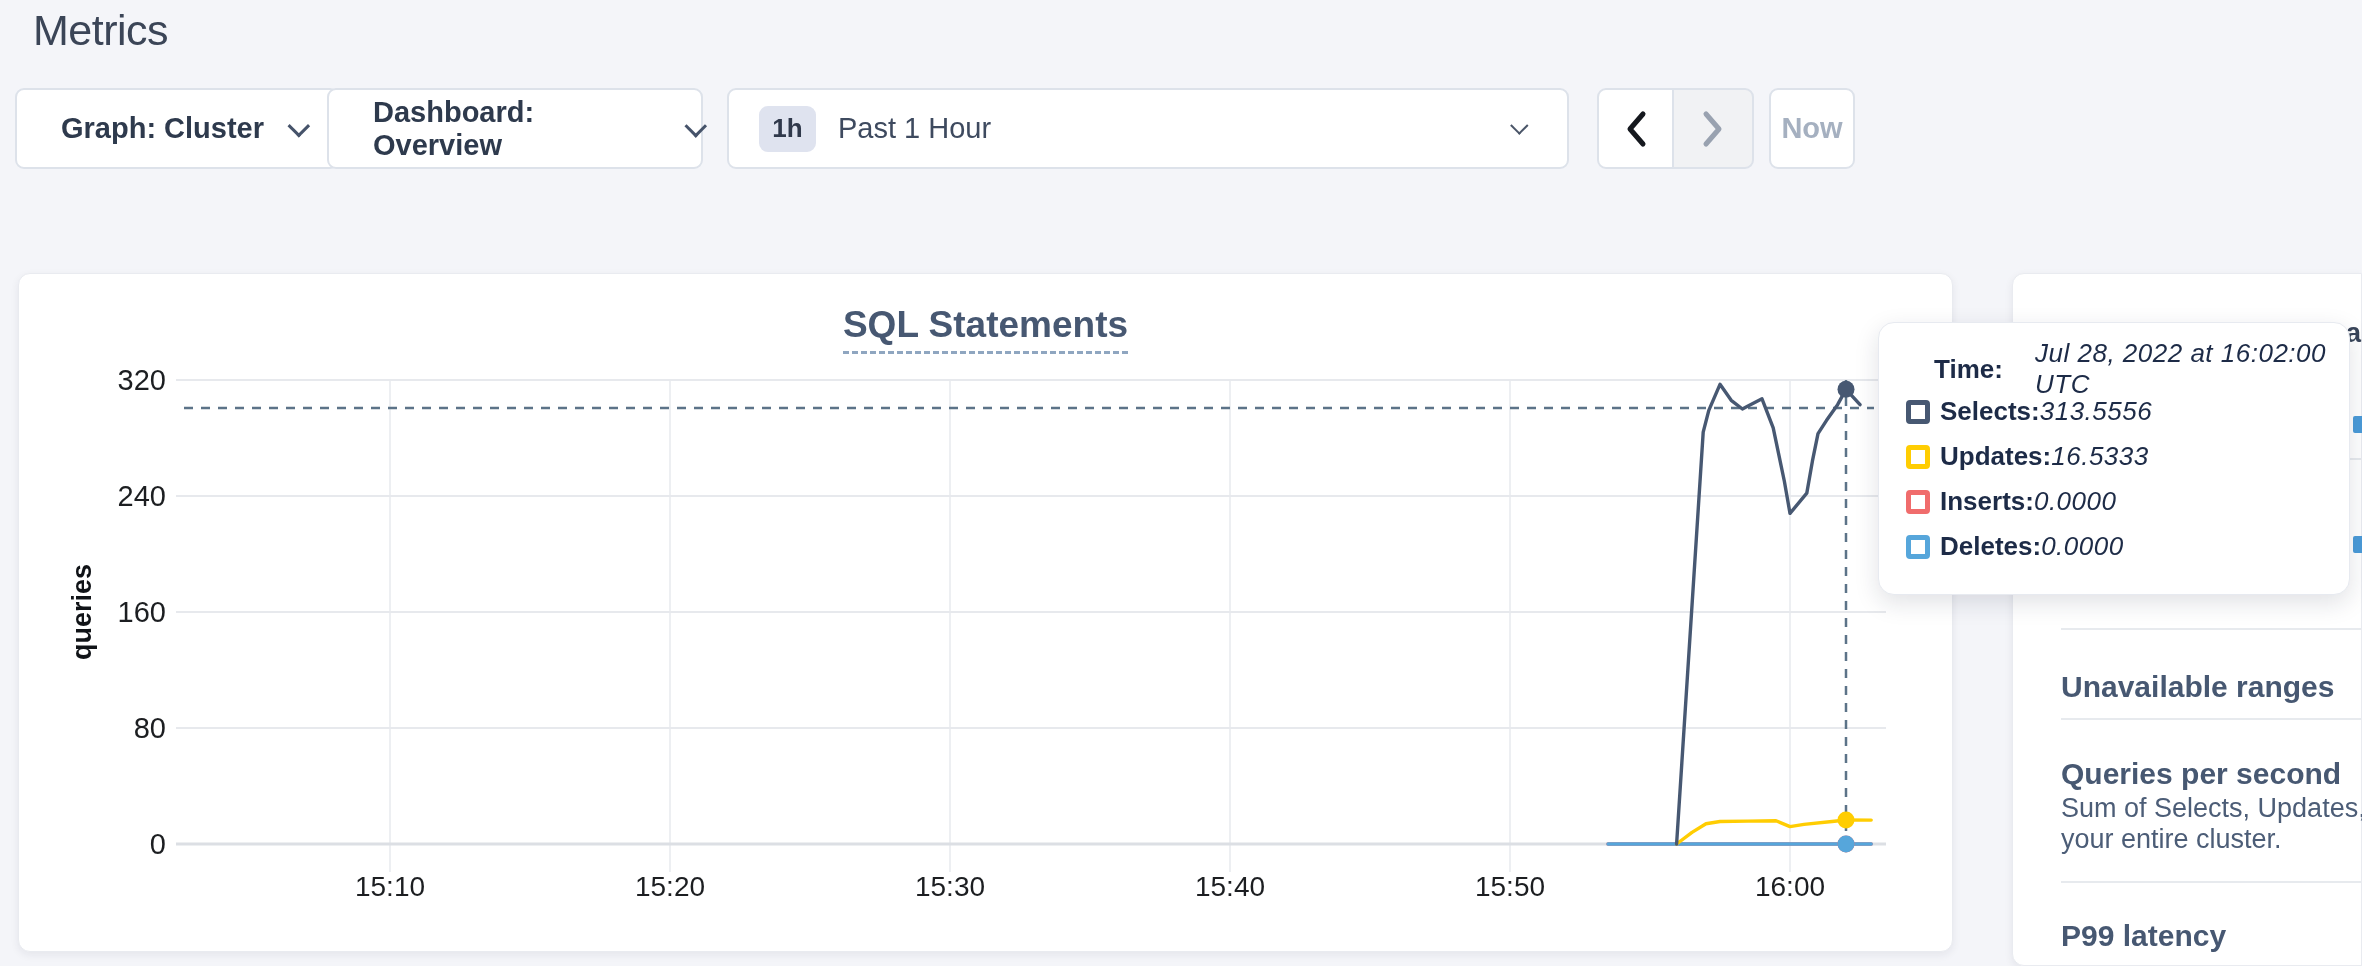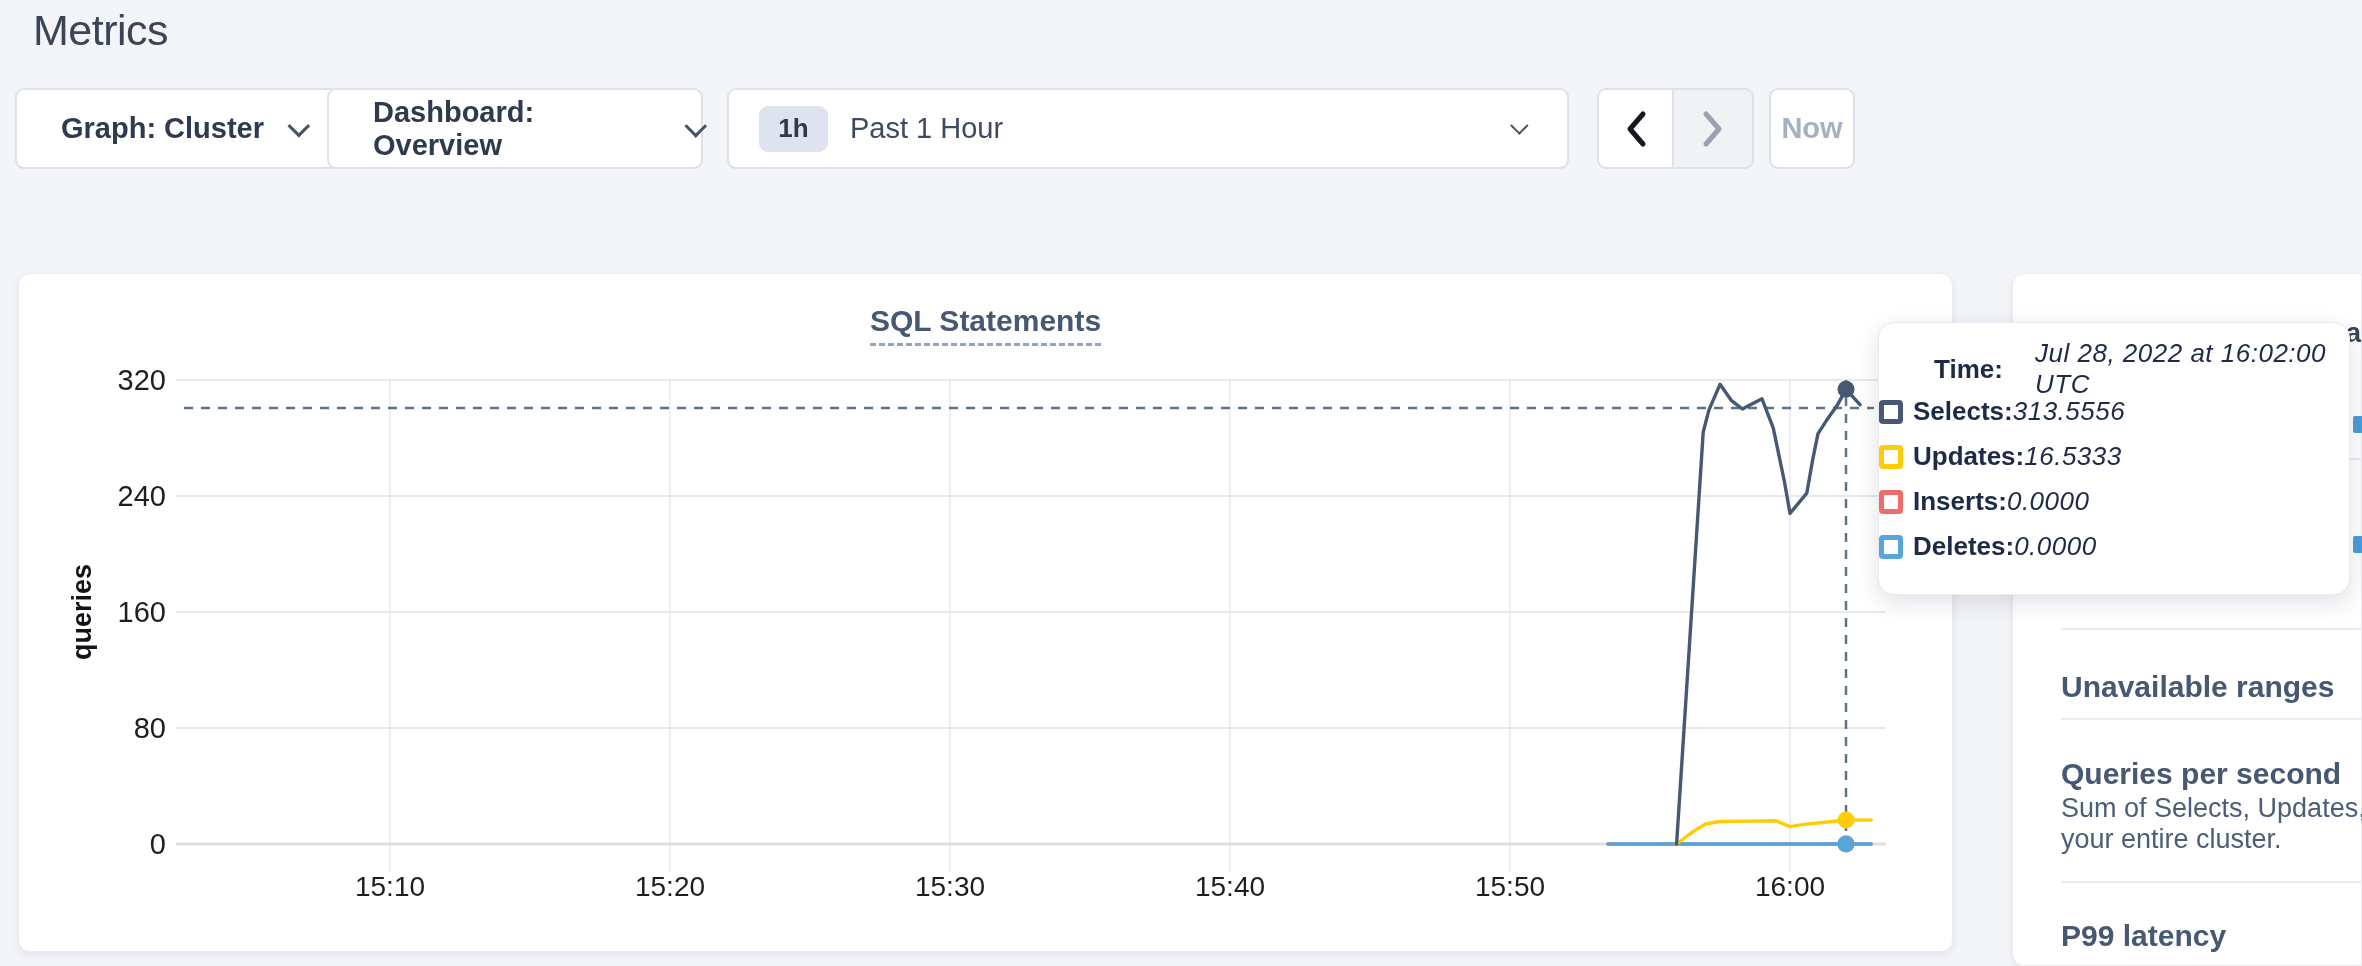--- a/index.html
+++ b/index.html
@@ -13,47 +13,47 @@
   
   .tb-btn { position:absolute; top:88px; height:81px; background:#fff;
     border:2px solid #dde2ea; border-radius:9px; display:flex; align-items:center;
     font-size:29px; font-weight:600; color:#2e3a4d; cursor:pointer; }
   .btn-graph { left:15px; width:324px; padding-left:44px; }
   .btn-dash  { left:327px; width:376px; padding-left:44px; }
   .chev { width:16px; height:16px; border-right:3px solid #46536a; border-bottom:3px solid #46536a;
     transform:rotate(45deg) translateY(-4px); margin-left:24px; }
   .time-sel { left:727px; width:842px; padding-left:30px; font-weight:400; color:#3e4a5f; }
   .time-badge { background:#dfe3ef; color:#30394b; font-weight:700; font-size:26px;
-    border-radius:9px; width:69px; height:46px; display:flex; align-items:center; justify-content:center; }
+    border-radius:9px; width:57px; height:46px; display:flex; align-items:center; justify-content:center; }
   .time-label { margin-left:22px; font-size:29px; }
   .time-sel .chev { position:absolute; right:44px; width:13px; height:13px;
     border-color:#4a5568; border-width:2.5px; }
   .nav-prev { left:1597px; width:77px; border-radius:9px 0 0 9px; justify-content:center; }
   .nav-next { left:1672px; width:82px; border-radius:0 9px 9px 0; background:#f1f2f4; justify-content:center; }
   .btn-now  { left:1769px; width:86px; justify-content:center; color:#a5b0c0; font-weight:600; }
   .arrow { width:24px; height:38px; }
 
   
   .card { position:absolute; background:#fff; border:1px solid #e9ebf0; border-radius:12px;
     box-shadow:0 3px 8px rgba(24,32,56,.07); }
   .main-card { left:18px; top:273px; width:1935px; height:679px; }
   .side-card { left:2012px; top:273px; width:350px; height:693px; border-radius:12px 0 0 12px; z-index:1; }
 
   .chart-title-wrap { position:absolute; top:30px; left:0; width:100%; text-align:center; }
-  .chart-title { display:inline-block; font-size:30px; font-weight:700; color:#475872;
+  .chart-title { display:inline-block; font-size:37px; font-weight:700; color:#475872;
     border-bottom:3px dashed #8fa6c0; padding-bottom:5px; }
   #chart-svg { position:absolute; left:0; top:0; }
 
   
   .tooltip { position:absolute; left:1878px; top:322px; width:472px; height:273px;
     background:#fff; border:1px solid #e7eaf0; border-radius:16px; z-index:10;
     box-shadow:0 8px 24px rgba(24,32,56,.13); padding-top:26px; color:#1d2b47; }
   .tt-time { height:40px; display:flex; align-items:center; padding-left:55px; font-size:26px;gap:31px; }
   .tt-time .tt-label { font-weight:700; min-width:70px; }
-  .tt-row { height:45px; display:flex; align-items:center; font-size:26px; }
+  .tt-row { height:45px; display:flex; align-items:center; padding-left:27px; font-size:26px; }
   .swatch { width:24px; height:24px; border-radius:4px; border:5px solid #475872; background:#fff; }
   .tt-row .tt-label { font-weight:700; margin-left:10px; min-width:92px; }
   .tt-value { letter-spacing:0.5px;font-style:italic; }
 
   
   .side-card .divider { position:absolute; left:48px; width:calc(100% - 48px);
     height:2px; background:#e7eaee; }
   .sb-title { position:absolute; left:48px; font-size:30px; font-weight:700; color:#475872;margin-top:11px; }
   .sb-desc  { position:absolute; left:48px; font-size:27px; color:#4c5d77; white-space:nowrap; }
   .frag-char { position:absolute; left:333px; top:44px; font-size:27px; font-weight:700; color:#39455a; }

